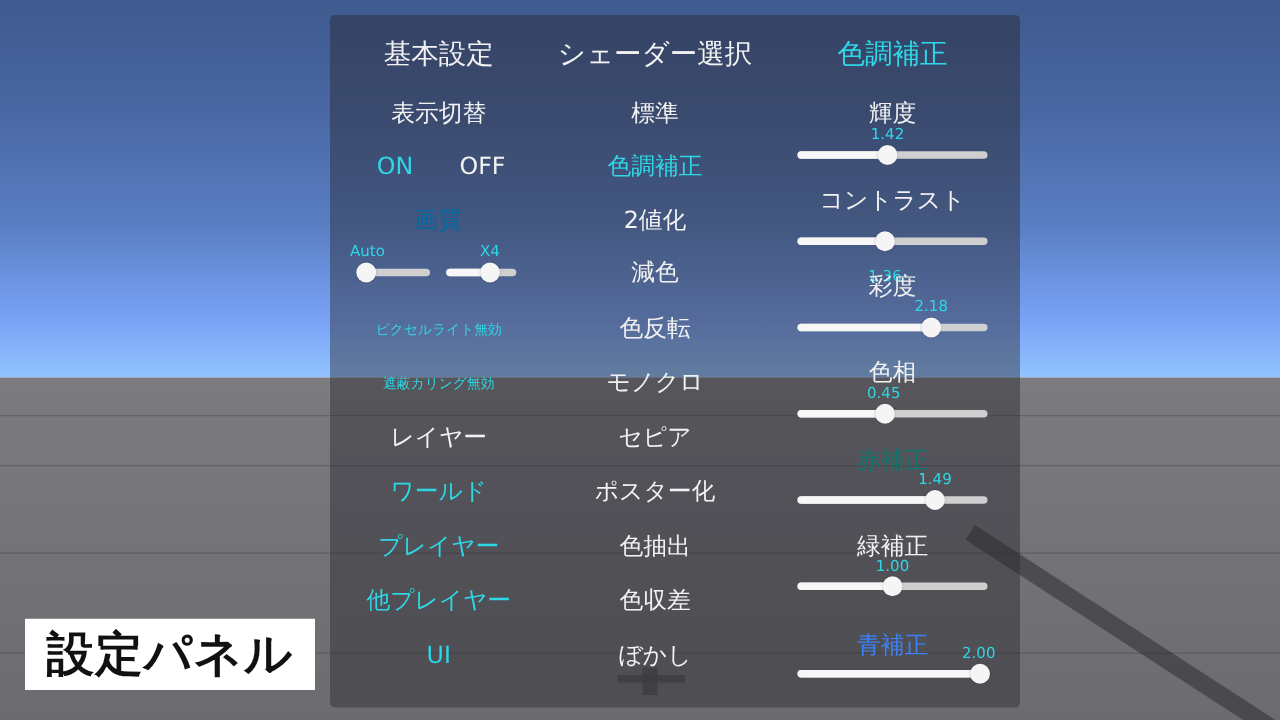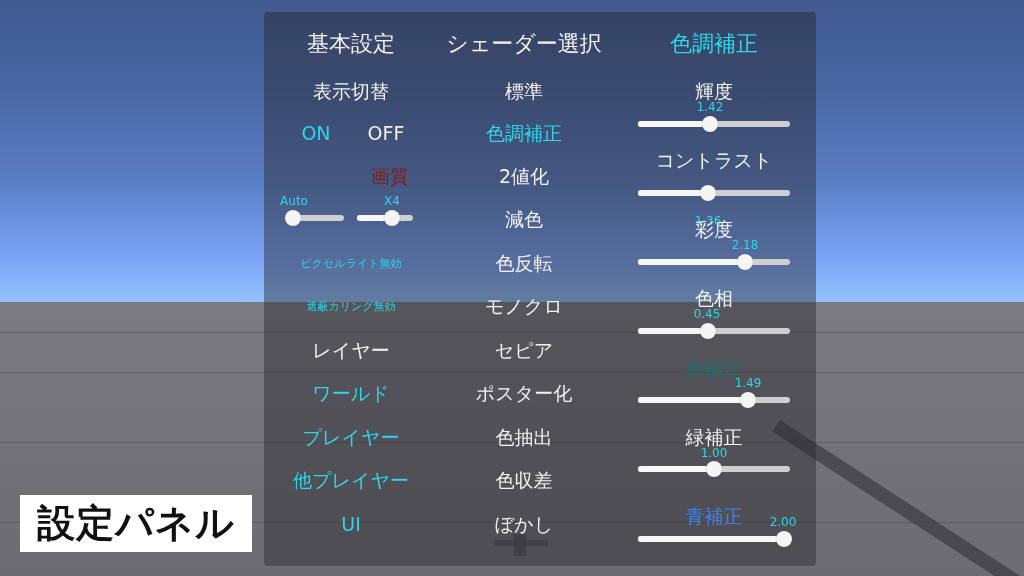--- a/index.html
+++ b/index.html
@@ -60,21 +60,21 @@
 <div class="panel"></div>
 
 <span class="text head" style="left:351px;top:31px;color:#f2f2f2;">基本設定</span>
 <span class="text head" style="left:524px;top:31px;color:#f2f2f2;">シェーダー選択</span>
 <span class="text head cyan" style="left:714px;top:31px;">色調補正</span>
 
 <span class="text" style="left:351px;top:80px;color:#f2f2f2;">表示切替</span>
 <span class="text cyan" style="left:316px;top:122px;">ON</span>
 <span class="text" style="left:386px;top:122px;color:#f2f2f2;">OFF</span>
 
-<span class="text" style="left:351px;top:165px;color:#7f1d1d;margin-left:39px;">画質</span>
+<span class="text" style="left:351px;top:165px;color:#0369a1;">画質</span>
 <span class="val" style="left:294px;top:195px;">Auto</span>
 <span class="val" style="left:392px;top:195px;">X4</span>
 <div class="slider" style="left:286px;top:215px;width:58px;">
   <div class="knob" style="left:7px;"></div>
 </div>
 <div class="slider" style="left:357px;top:215px;width:56px;">
   <div class="fill" style="width:35px;"></div>
   <div class="knob" style="left:35px;"></div>
 </div>
 
@@ -83,21 +83,21 @@
 
 <span class="text" style="left:351px;top:339px;color:#f2f2f2;">レイヤー</span>
 <span class="text cyan" style="left:351px;top:382px;">ワールド</span>
 <span class="text cyan" style="left:351px;top:426px;">プレイヤー</span>
 <span class="text cyan" style="left:351px;top:469px;">他プレイヤー</span>
 <span class="text cyan" style="left:351px;top:513px;">UI</span>
 
 <span class="text" style="left:524px;top:80px;color:#f2f2f2;">標準</span>
 <span class="text cyan" style="left:524px;top:122px;">色調補正</span>
 <span class="text" style="left:524px;top:165px;color:#f2f2f2;">2値化</span>
-<span class="text" style="left:524px;top:208px;color:#f2f2f2;">減色</span>
+<span class="text" style="left:524px;top:208px;color:#f2f2f2;font-family:Liberation Serif, serif;">減色</span>
 <span class="text" style="left:524px;top:252px;color:#f2f2f2;">色反転</span>
 <span class="text" style="left:524px;top:295px;color:#f2f2f2;">モノクロ</span>
 <span class="text" style="left:524px;top:339px;color:#f2f2f2;">セピア</span>
 <span class="text" style="left:524px;top:382px;color:#f2f2f2;">ポスター化</span>
 <span class="text" style="left:524px;top:426px;color:#f2f2f2;">色抽出</span>
 <span class="text" style="left:524px;top:469px;color:#f2f2f2;">色収差</span>
 <span class="text" style="left:524px;top:513px;color:#f2f2f2;">ぼかし</span>
 
 <span class="text" style="left:714px;top:80px;color:#f2f2f2;">輝度</span>
 <span class="val" style="left:710px;top:101px;">1.42</span>

